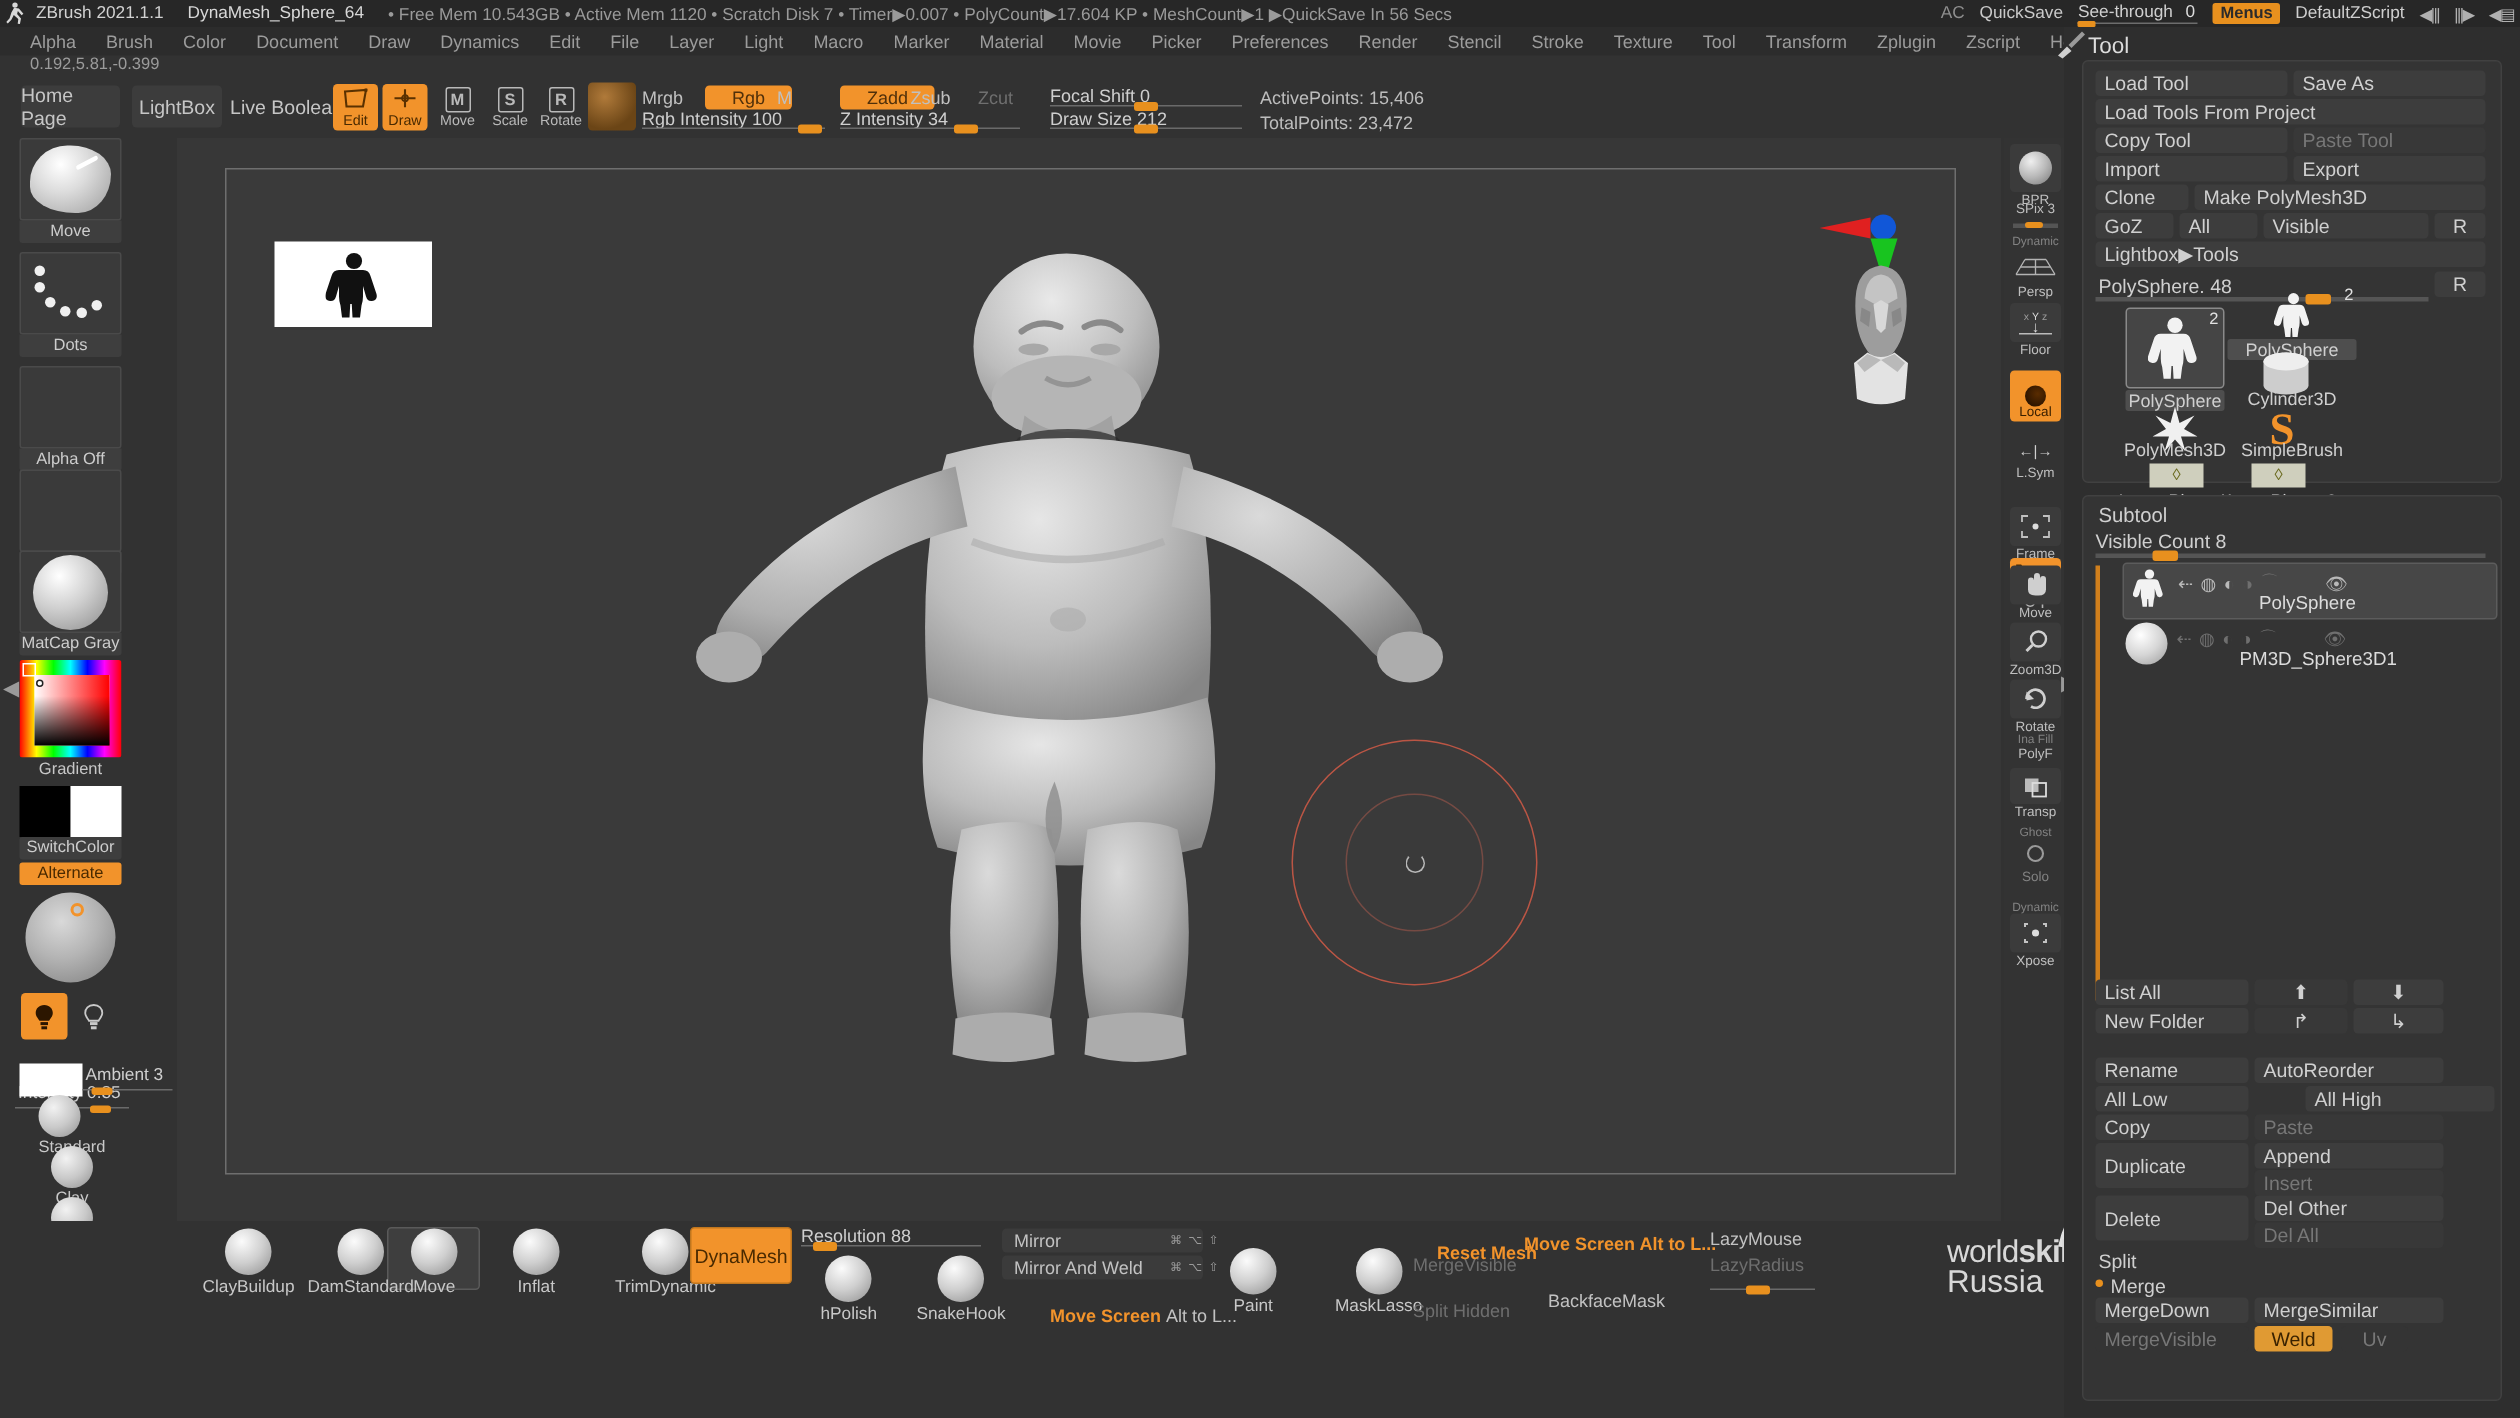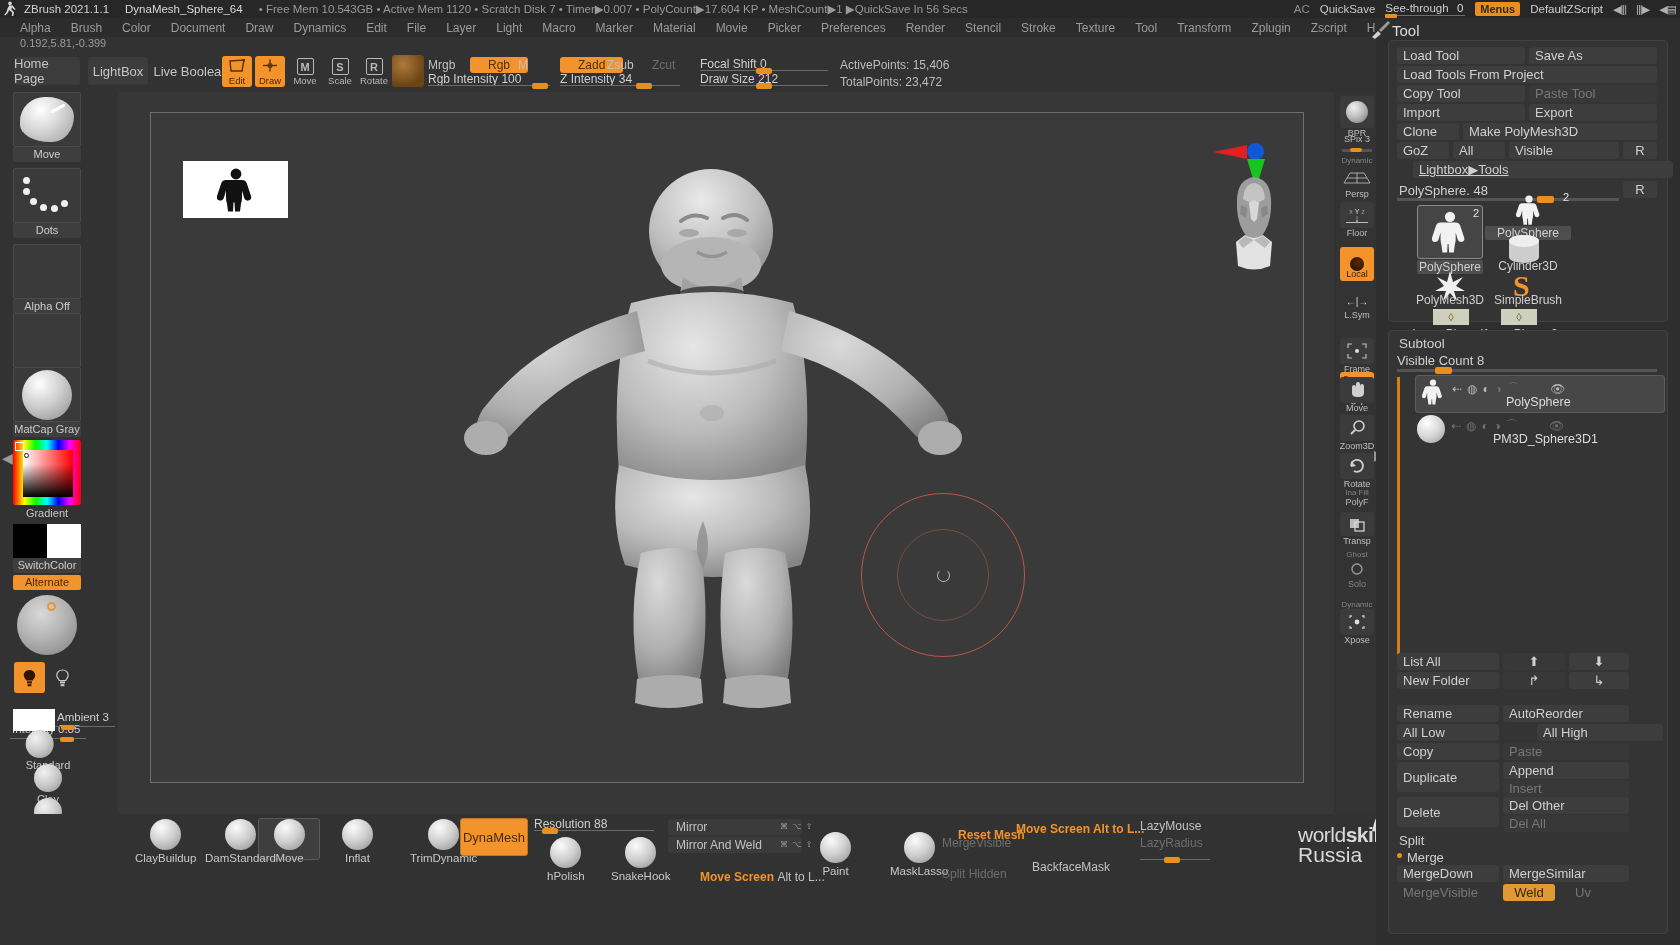--- a/index.html
+++ b/index.html
@@ -802,21 +802,21 @@
       <div class="btn" style="left:8px;top:44px;width:128px;height:17px;">Copy Tool</div>
       <div class="btn dim" style="left:140px;top:44px;width:128px;height:17px;background:#383838;">Paste Tool</div>
       <div class="btn" style="left:8px;top:63px;width:128px;height:17px;">Import</div>
       <div class="btn" style="left:140px;top:63px;width:128px;height:17px;">Export</div>
       <div class="btn" style="left:8px;top:82px;width:62px;height:17px;">Clone</div>
       <div class="btn" style="left:74px;top:82px;width:194px;height:17px;">Make PolyMesh3D</div>
       <div class="btn" style="left:8px;top:101px;width:52px;height:17px;">GoZ</div>
       <div class="btn" style="left:64px;top:101px;width:52px;height:17px;">All</div>
       <div class="btn" style="left:120px;top:101px;width:110px;height:17px;">Visible</div>
       <div class="btn ctr" style="left:234px;top:101px;width:34px;height:17px;">R</div>
-      <div class="btn" style="left:24px;top:120px;width:260px;height:17px;text-decoration:underline;">Lightbox▶Tools</div>
+      <div class="btn" style="left:8px;top:120px;width:260px;height:17px;">Lightbox▶Tools</div>
 
       <div class="lbl" style="left:10px;top:142px;"><span>PolySphere.</span> <span>48</span></div>
       <div class="rp-slider" style="left:8px;top:157px;width:222px;"></div>
       <div class="rp-knob" style="left:148px;top:155px;"></div>
       <div class="btn ctr" style="left:234px;top:140px;width:34px;height:17px;">R</div>
 
       <div class="toolcell sel" style="left:28px;top:164px;width:66px;height:54px;">
         <span class="cnt">2</span>
         <svg width="36" height="42" viewBox="0 0 38 44">
           <circle cx="19" cy="6" r="5.4" fill="#f2f2f2"></circle>

